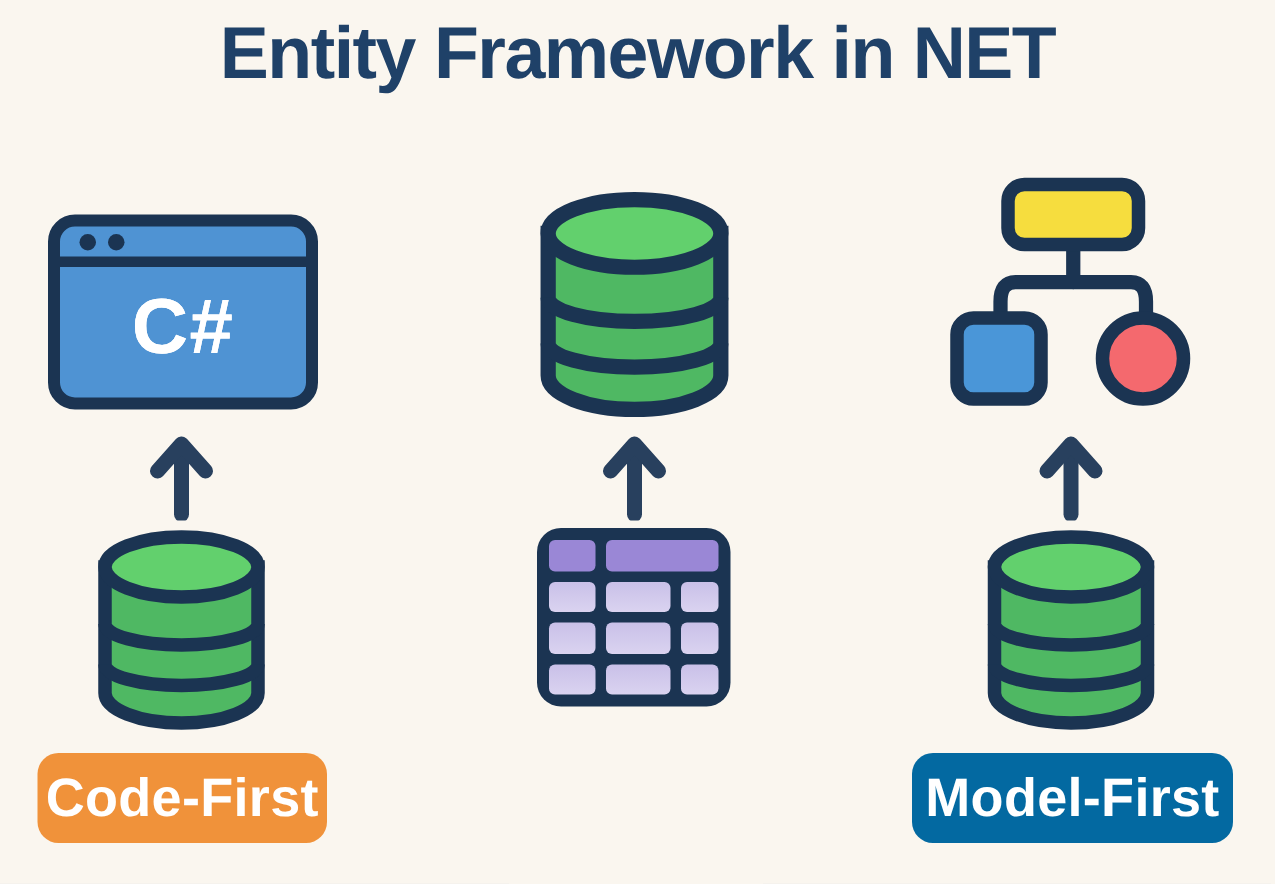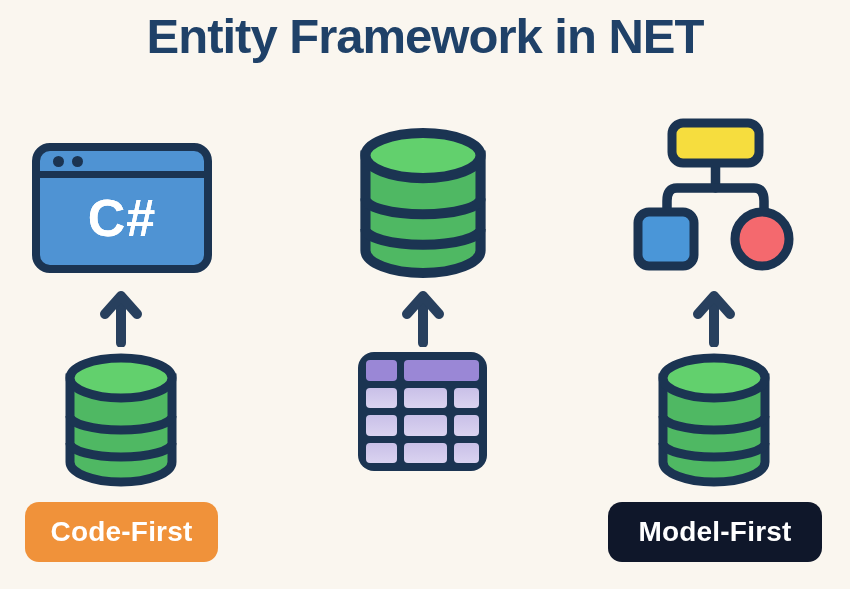--- a/index.html
+++ b/index.html
@@ -72,21 +72,21 @@
     gap:7px;
   }
   .cell{border-radius:4px;background:linear-gradient(var(--table-cell-purple),var(--table-cell-purple-light));}
   .cell.header{background:var(--table-header-purple);}
   .cell.span2{grid-column:2/4;}
   
   .label-pill{
     position:absolute; top:502px; height:60px; box-sizing:border-box;
     border-radius:14px;
     display:flex; align-items:center; justify-content:center;
-    color:var(--label-text); font-weight:bold; font-size:28px; letter-spacing:0.2px;
+    color:var(--label-text); font-weight:bold; font-size:36px; letter-spacing:0.2px;
   }
   .label-code{left:25px; width:193px;}
   .label-db{left:308px; width:233px;}
   .label-model{left:608px; width:214px;}
 </style>
 </head>
 <body>
 
 <div class="canvas">
 
@@ -158,17 +158,17 @@
     <path class="arrow-stroke" d="M6 27 L22 9 L38 27"></path>
   </svg>
 
   <svg class="icon-abs" style="left:657px;top:350px;" width="114" height="140" viewBox="0 0 114 140">
     <path class="cyl-body" d="M6 28 V112 A51 20 0 0 0 108 112 V28 Z"></path>
     <ellipse class="cyl-top" cx="57" cy="28" rx="51" ry="20"></ellipse>
     <path class="cyl-band" d="M6 66 A51 14 0 0 0 108 66"></path>
     <path class="cyl-band" d="M6 93 A51 14 0 0 0 108 93"></path>
   </svg>
 
-  <div class="label-pill label-model" style="background: #0f172a;">
+  <div class="label-pill label-model" style="background: #0369a1;">
     <span>Model-First</span>
   </div>
 
 </div>
 
 </body></html>

